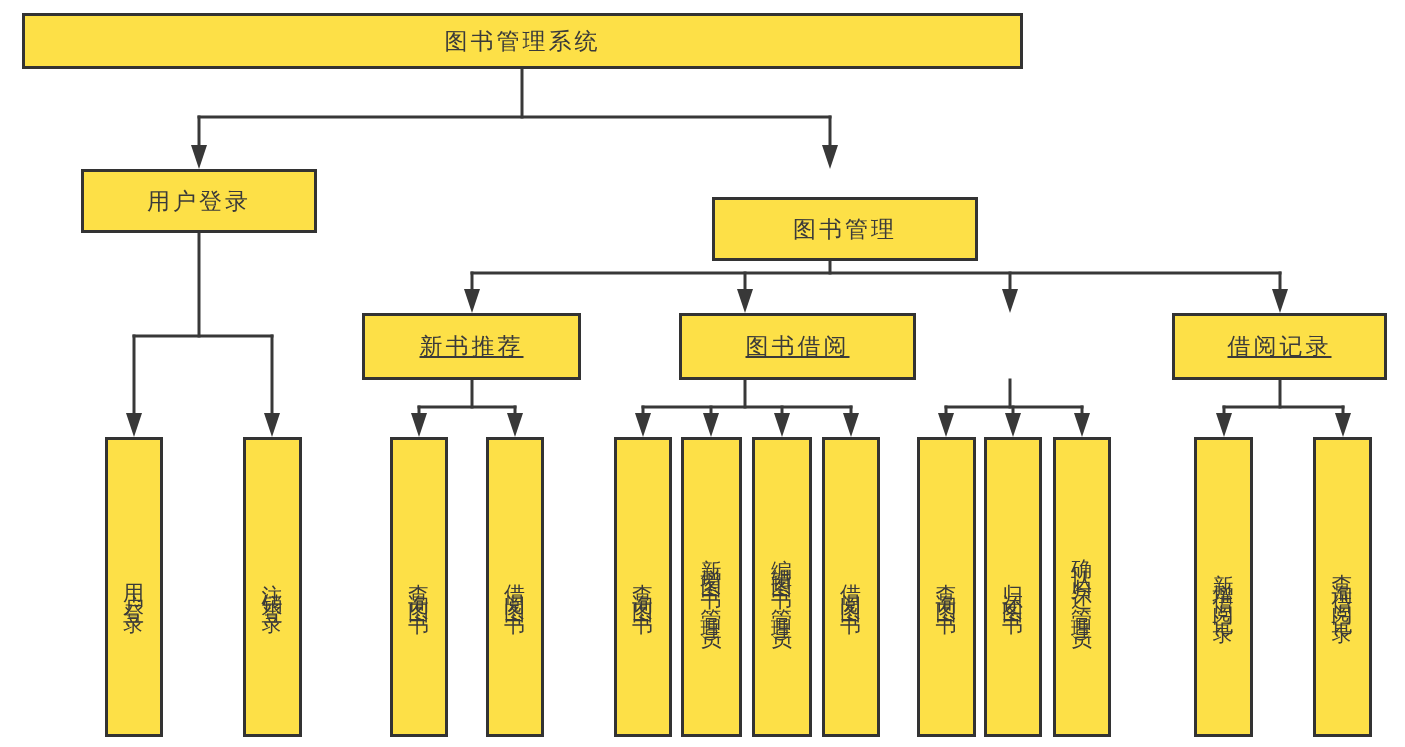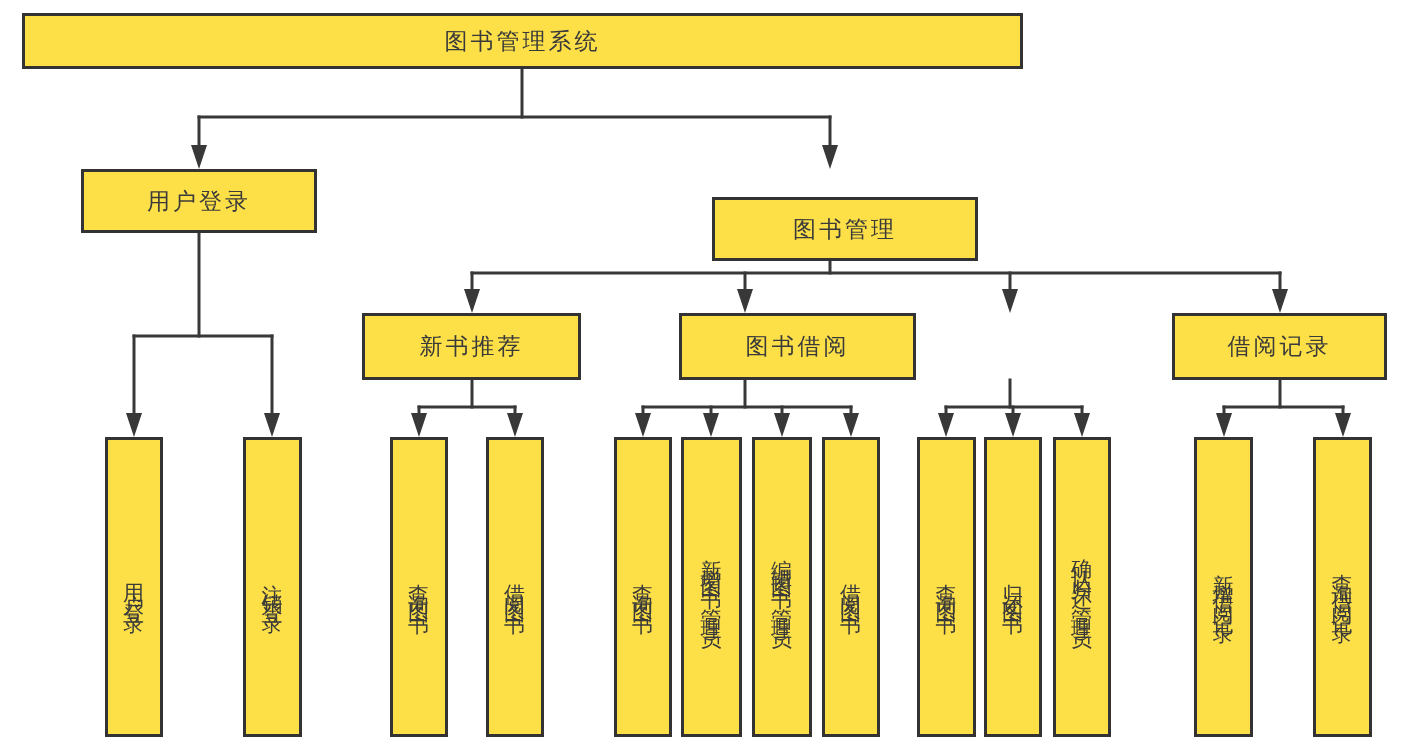--- a/index.html
+++ b/index.html
@@ -42,21 +42,21 @@
     writing-mode: vertical-rl;
     text-orientation: mixed;
     font-size: 21px;
     letter-spacing: 10px;
     line-height: 1;
     white-space: nowrap;
   }
   .root    { left: 22px;   top: 13px;  width: 1001px; height: 56px; }
   .l2a     { left: 81px;   top: 169px; width: 236px;  height: 64px; }
   .l2b     { left: 712px;  top: 169px; width: 266px;  height: 64px; margin-top: 28px; }
-  .l3      { top: 313px; height: 67px; }
+  .l3      { top: 313px; height: 67px; text-decoration: underline; }
   .l3a     { left: 362px;  width: 219px; }
   .l3b     { left: 636px;  width: 237px; margin-left: 43px; }
   .l3c     { left: 903px;  width: 214px; }
   .l3d     { left: 1172px; width: 215px; }
   .leaf    { top: 437px; height: 300px; }
   .f1  { left: 105px;  width: 58px; }
   .f2  { left: 243px;  width: 59px; }
   .f3  { left: 390px;  width: 58px; }
   .f4  { left: 486px;  width: 58px; }
   .f5  { left: 614px;  width: 58px; }

